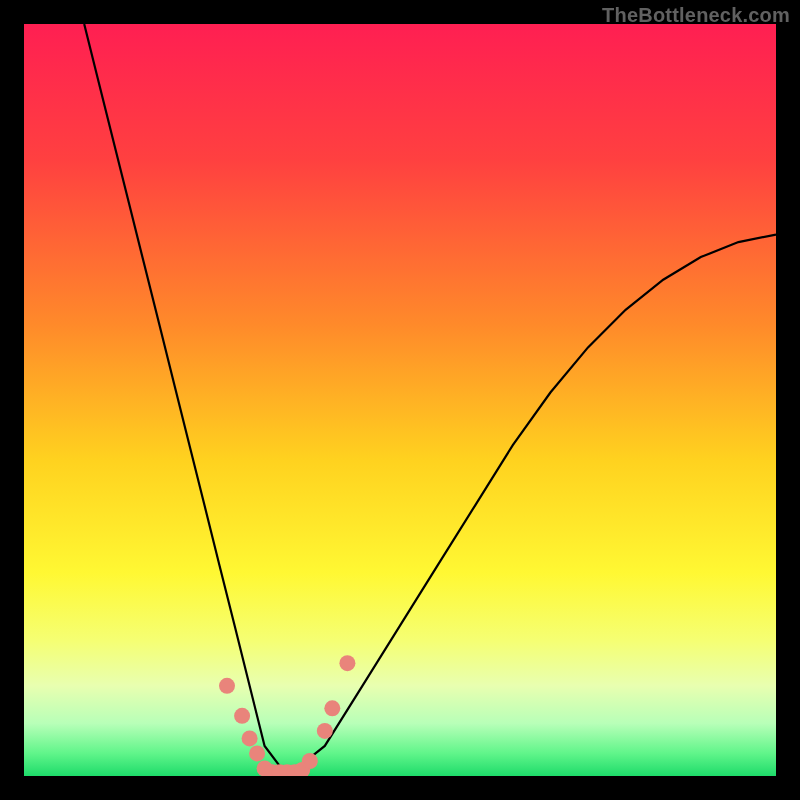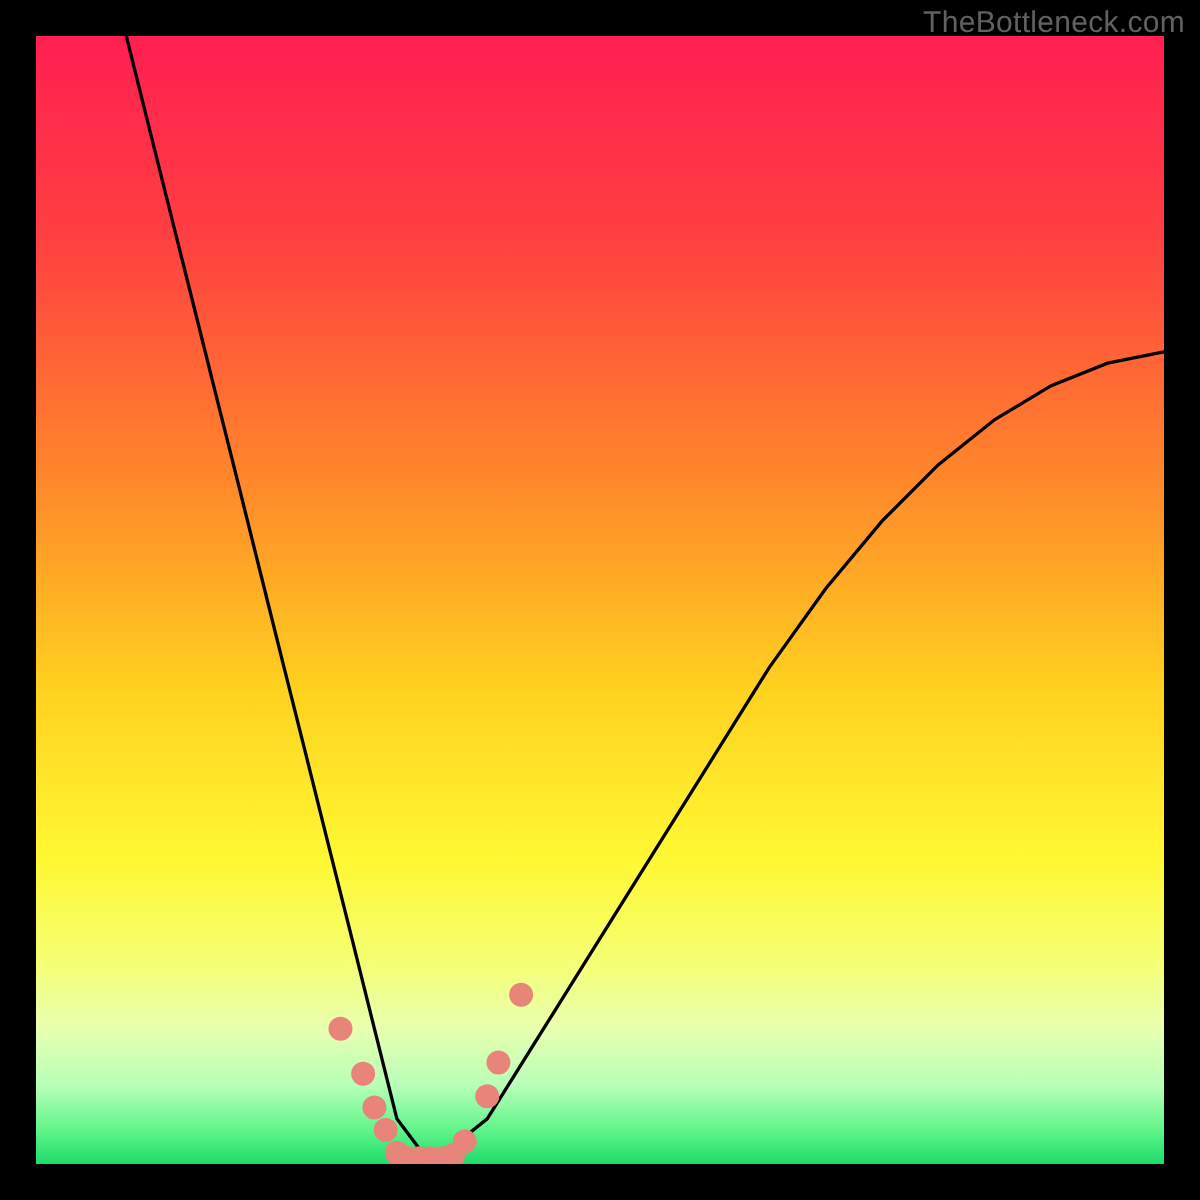--- a/index.html
+++ b/index.html
@@ -10,21 +10,21 @@
     background: #000;
     overflow: hidden;
     font-family: Arial, Helvetica, sans-serif;
   }
   .watermark {
     position: absolute;
     top: 4px;
     right: 10px;
     color: #616161;
     font-size: 20px;
-    font-weight: 400;
+    font-weight: 700;
     z-index: 10;
     letter-spacing: 0.2px;
   }
   .frame {
     position: absolute;
     left: 24px;
     top: 24px;
     width: 752px;
     height: 752px;
     background: #000;

